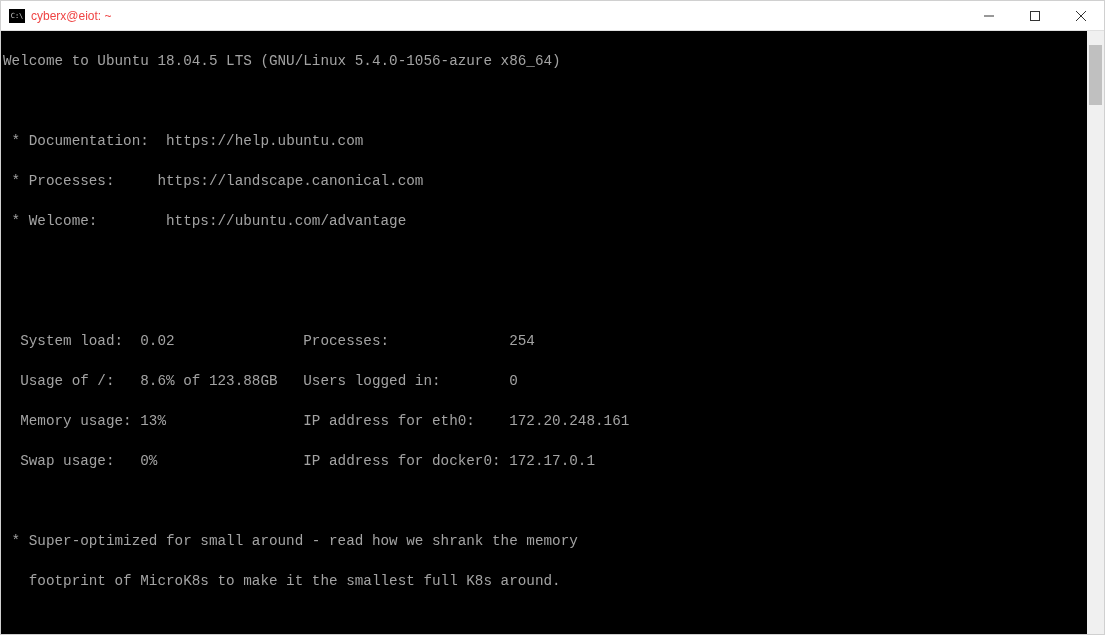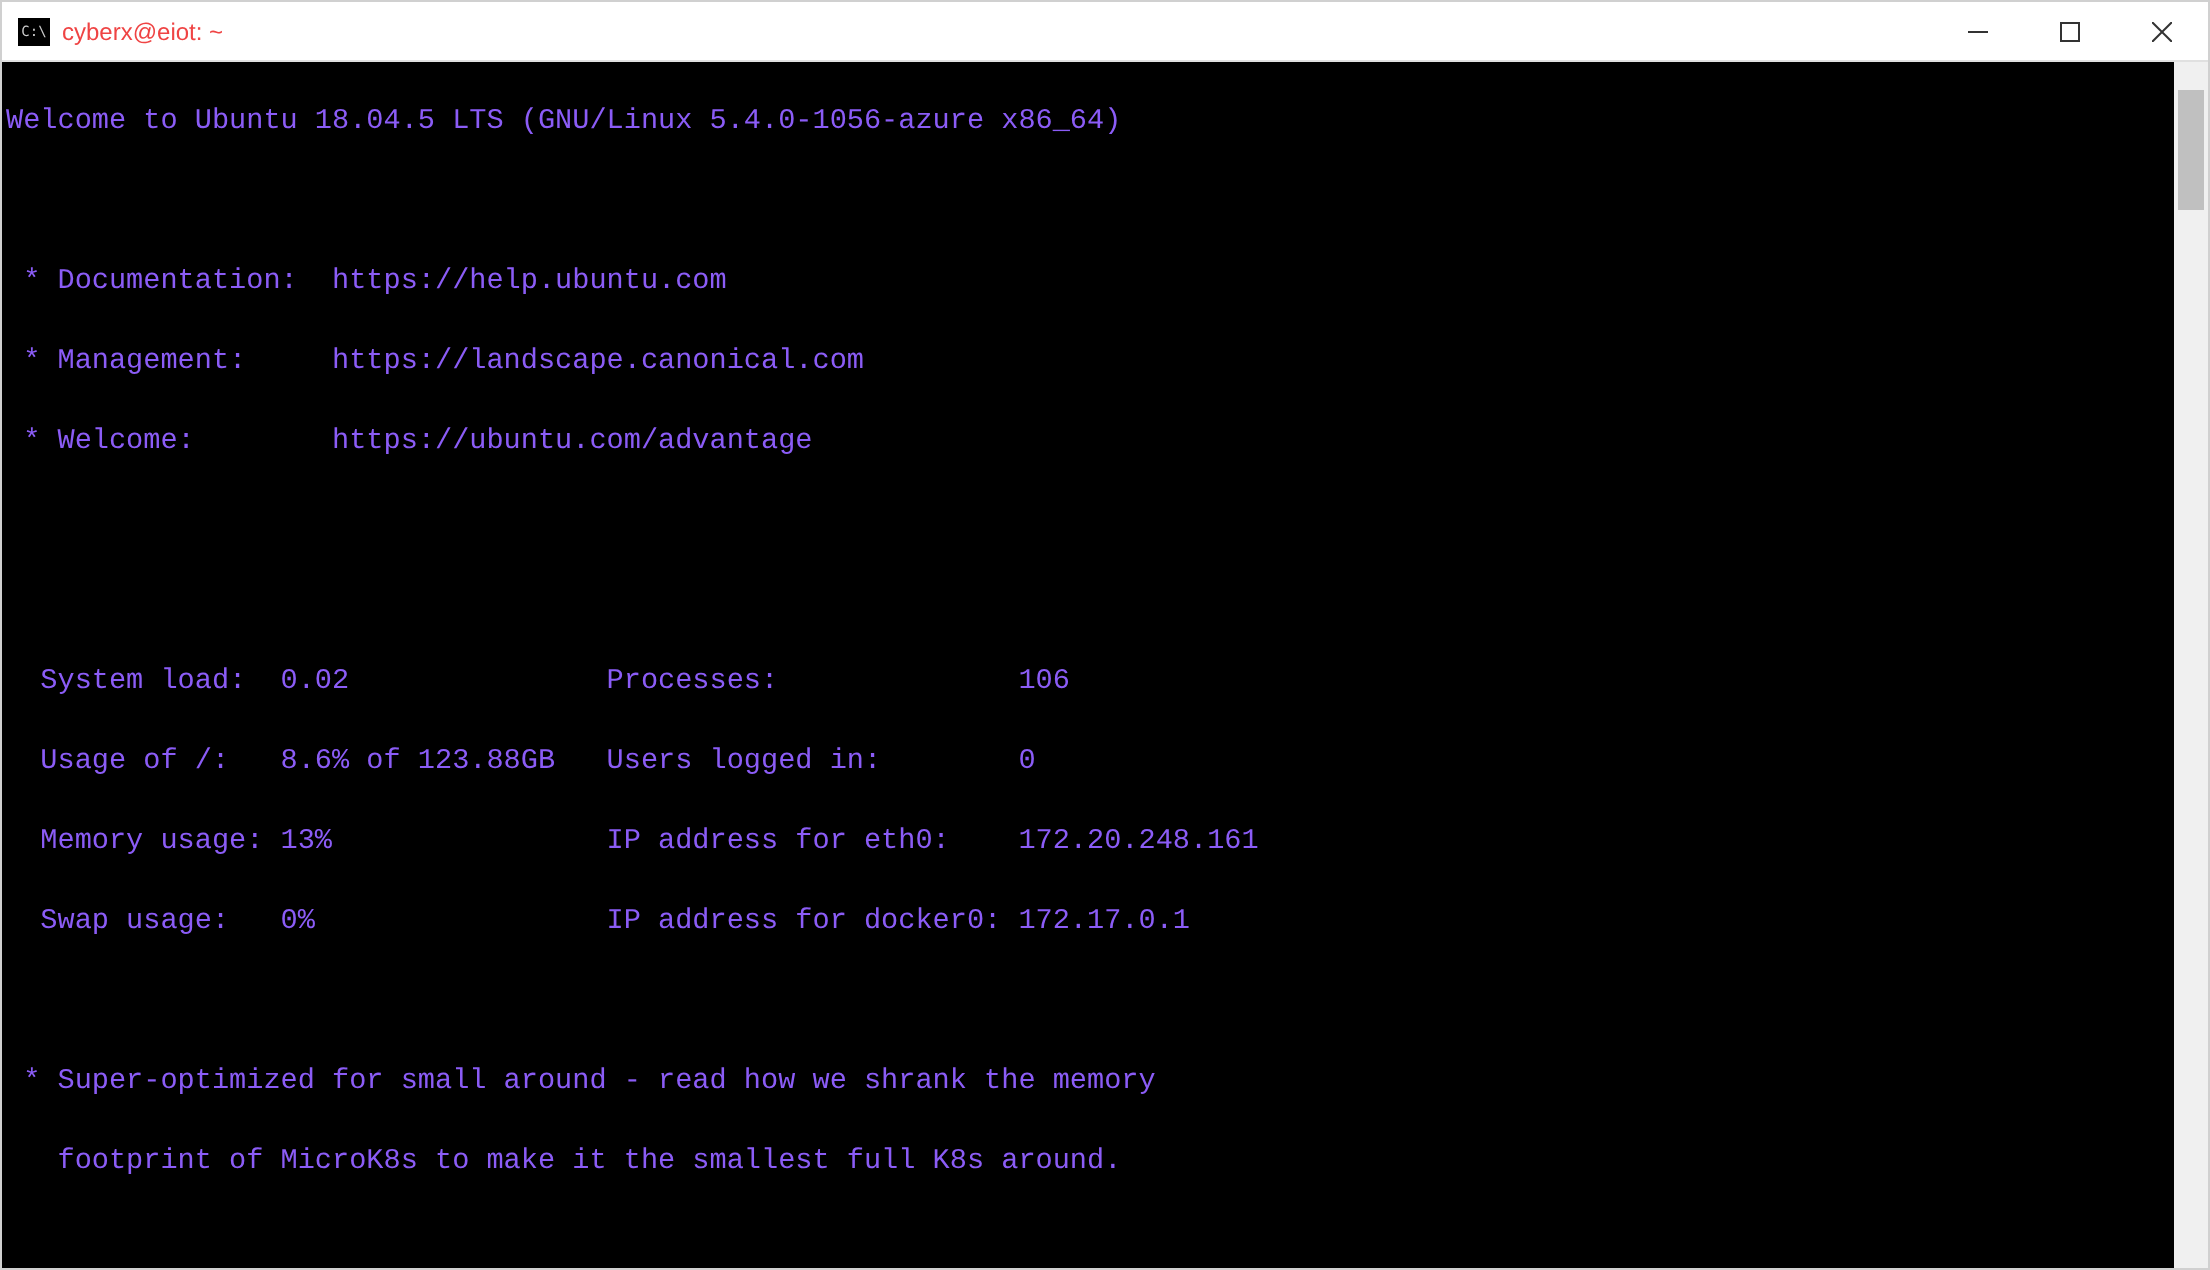--- a/index.html
+++ b/index.html
@@ -4,21 +4,21 @@
 <style>
   * { margin: 0; padding: 0; box-sizing: border-box; }
   html, body { width: 1105px; height: 635px; overflow: hidden; font-family: "Segoe UI", Arial, sans-serif; background: #fff; }
   .window { width: 1105px; height: 635px; display: flex; flex-direction: column; border: 1px solid #d0d0d0; position: relative; }
   .titlebar { height: 30px; background: #ffffff; display: flex; align-items: center; border-bottom: 1px solid #e0e0e0; }
   .titlebar-icon { width: 16px; height: 14px; margin-left: 8px; margin-right: 6px; background: #000; display: inline-flex; align-items: center; justify-content: center; font-size: 7px; font-family: Consolas, monospace; color: #ccc; }
   .titlebar-text { font-size: 12px; color: #ef4444; }
   .win-controls { margin-left: auto; display: flex; height: 100%; }
   .win-btn { width: 46px; height: 100%; display: flex; align-items: center; justify-content: center; color: #555; font-size: 10px; cursor: default; }
   .terminal-wrap { flex: 1; display: flex; background: #000; overflow: hidden; }
-  .terminal { flex: 1; background: #000; color: #8b5cf6; font-family: Consolas, "Courier New", monospace; font-size: 14.3px; line-height: 20px; white-space: pre; padding: 0 0 0 2px; overflow: hidden; letter-spacing: 0px; }
+  .terminal { flex: 1; background: #000; color: #a3a3a3; font-family: Consolas, "Courier New", monospace; font-size: 14.3px; line-height: 20px; white-space: pre; padding: 0 0 0 2px; overflow: hidden; letter-spacing: 0px; }
   .scrollbar { width: 17px; background: #f0f0f0; position: relative; }
   .scroll-thumb { position: absolute; top: 14px; left: 2px; width: 13px; height: 60px; background: #c0c0c0; }
   .line { height: 20px; }
 </style>
 </head>
 <body>
 
 <div class="window">
 
   <div class="titlebar">
@@ -42,25 +42,25 @@
           </svg>
       </div>
     </div>
   </div>
 
   <div class="terminal-wrap">
     <div class="terminal">
 <div class="line">Welcome to Ubuntu 18.04.5 LTS (GNU/Linux 5.4.0-1056-azure x86_64)</div>
 <div class="line"> </div>
 <div class="line"><span> * Documentation:  </span><span>https://help.ubuntu.com</span></div>
-<div class="line"><span> * Management:     </span><span>https://landscape.canonical.com</span></div>
+<div class="line"><span> * Processes:     </span><span>https://landscape.canonical.com</span></div>
 <div class="line"><span> * Welcome:        </span><span>https://ubuntu.com/advantage</span></div>
 <div class="line"> </div>
 <div class="line"> </div>
-<div class="line">  System load:  0.02               Processes:              106</div>
+<div class="line">  System load:  0.02               Processes:              254</div>
 <div class="line">  Usage of /:   8.6% of 123.88GB   Users logged in:        0</div>
 <div class="line">  Memory usage: 13%                IP address for eth0:    172.20.248.161</div>
 <div class="line">  Swap usage:   0%                 IP address for docker0: 172.17.0.1</div>
 <div class="line"> </div>
 <div class="line"> * Super-optimized for small around - read how we shrank the memory</div>
 <div class="line">   footprint of MicroK8s to make it the smallest full K8s around.</div>
 
 
 
 

